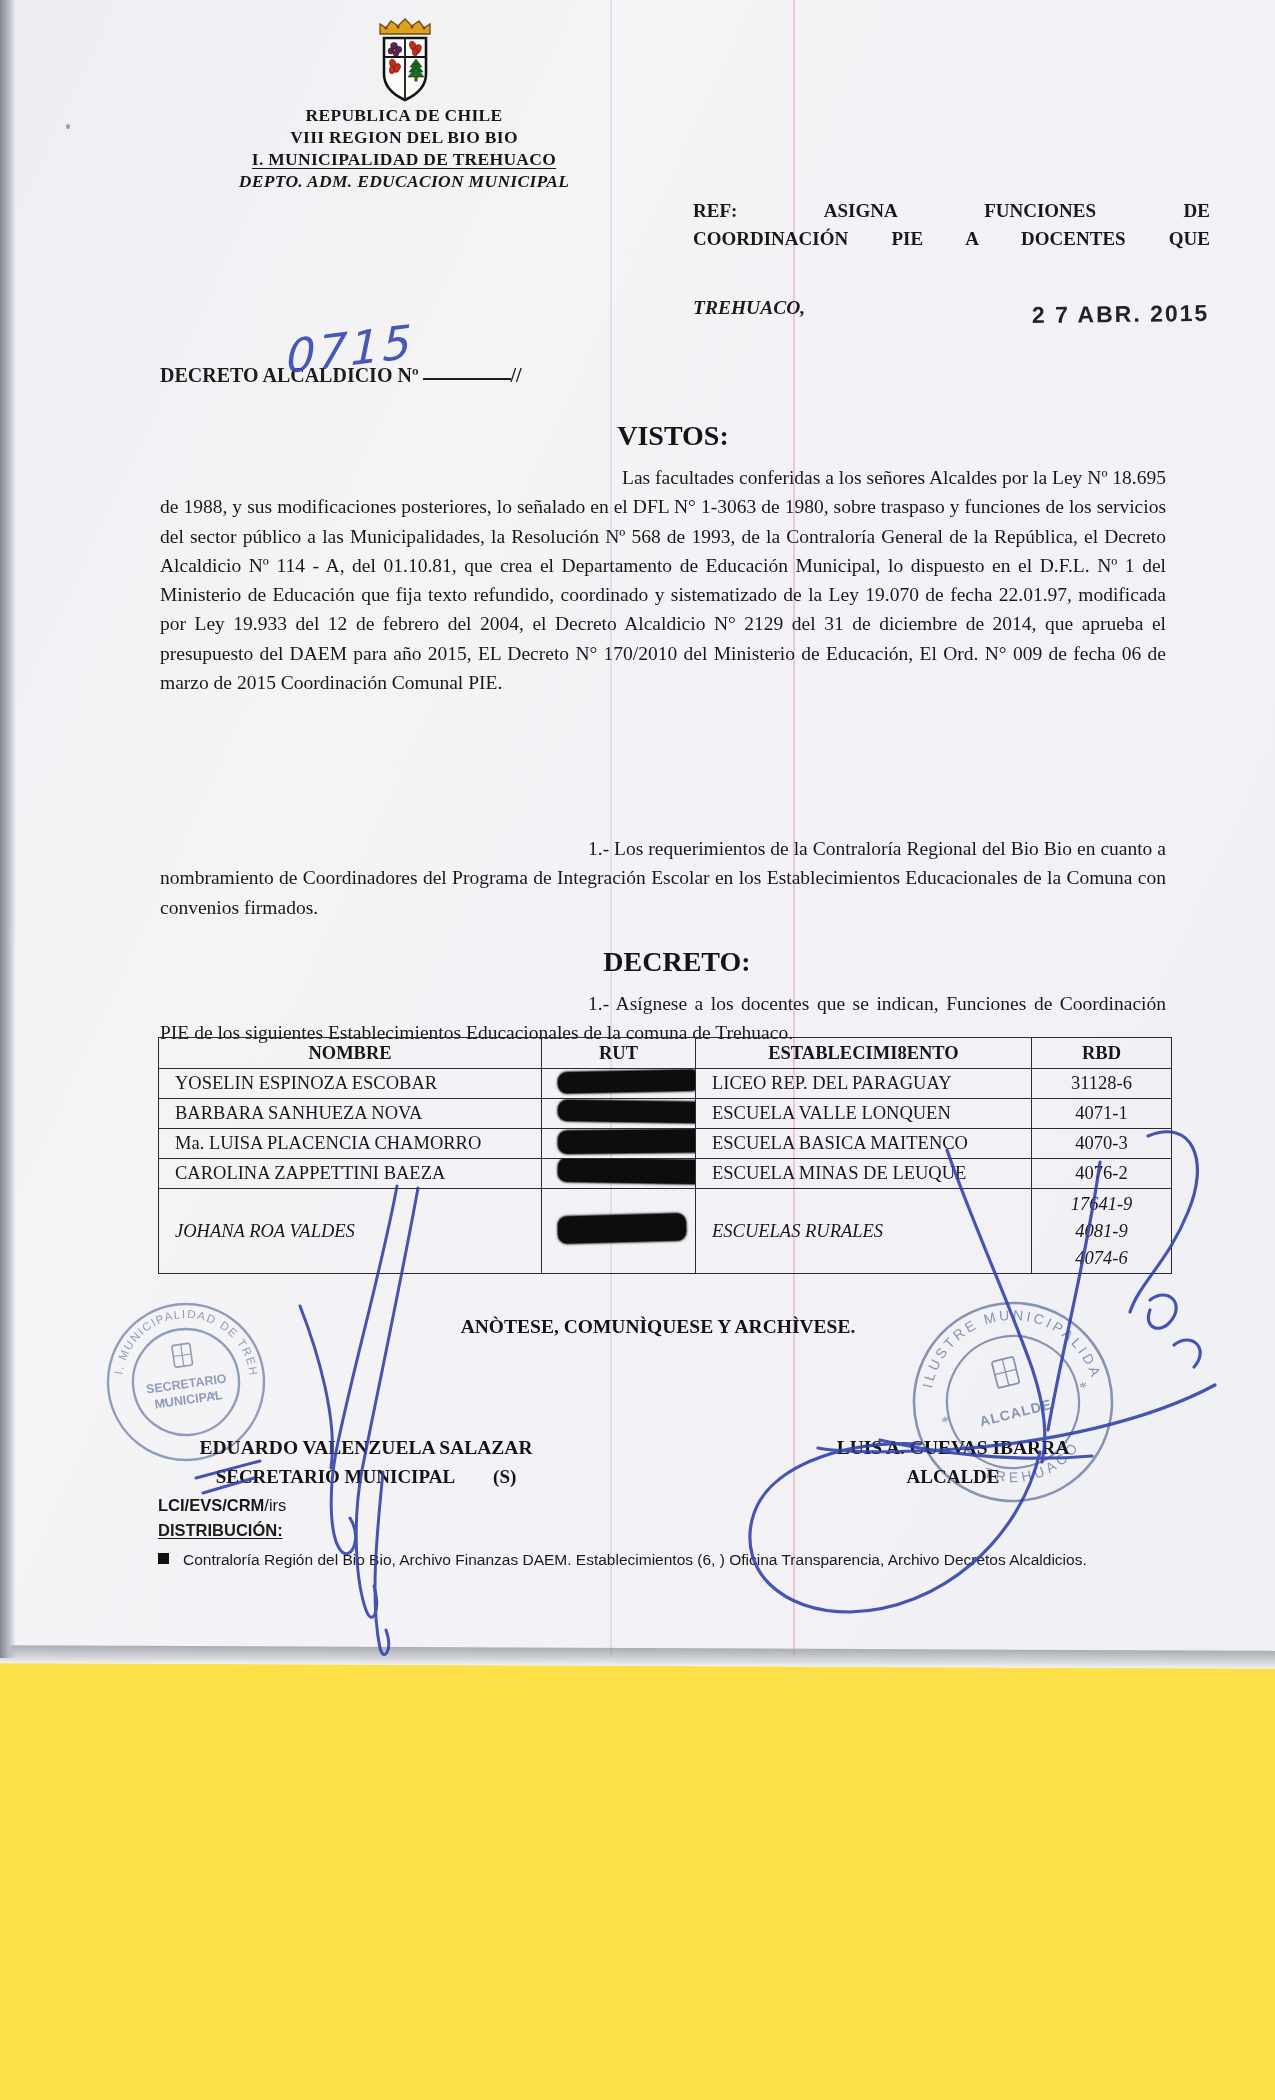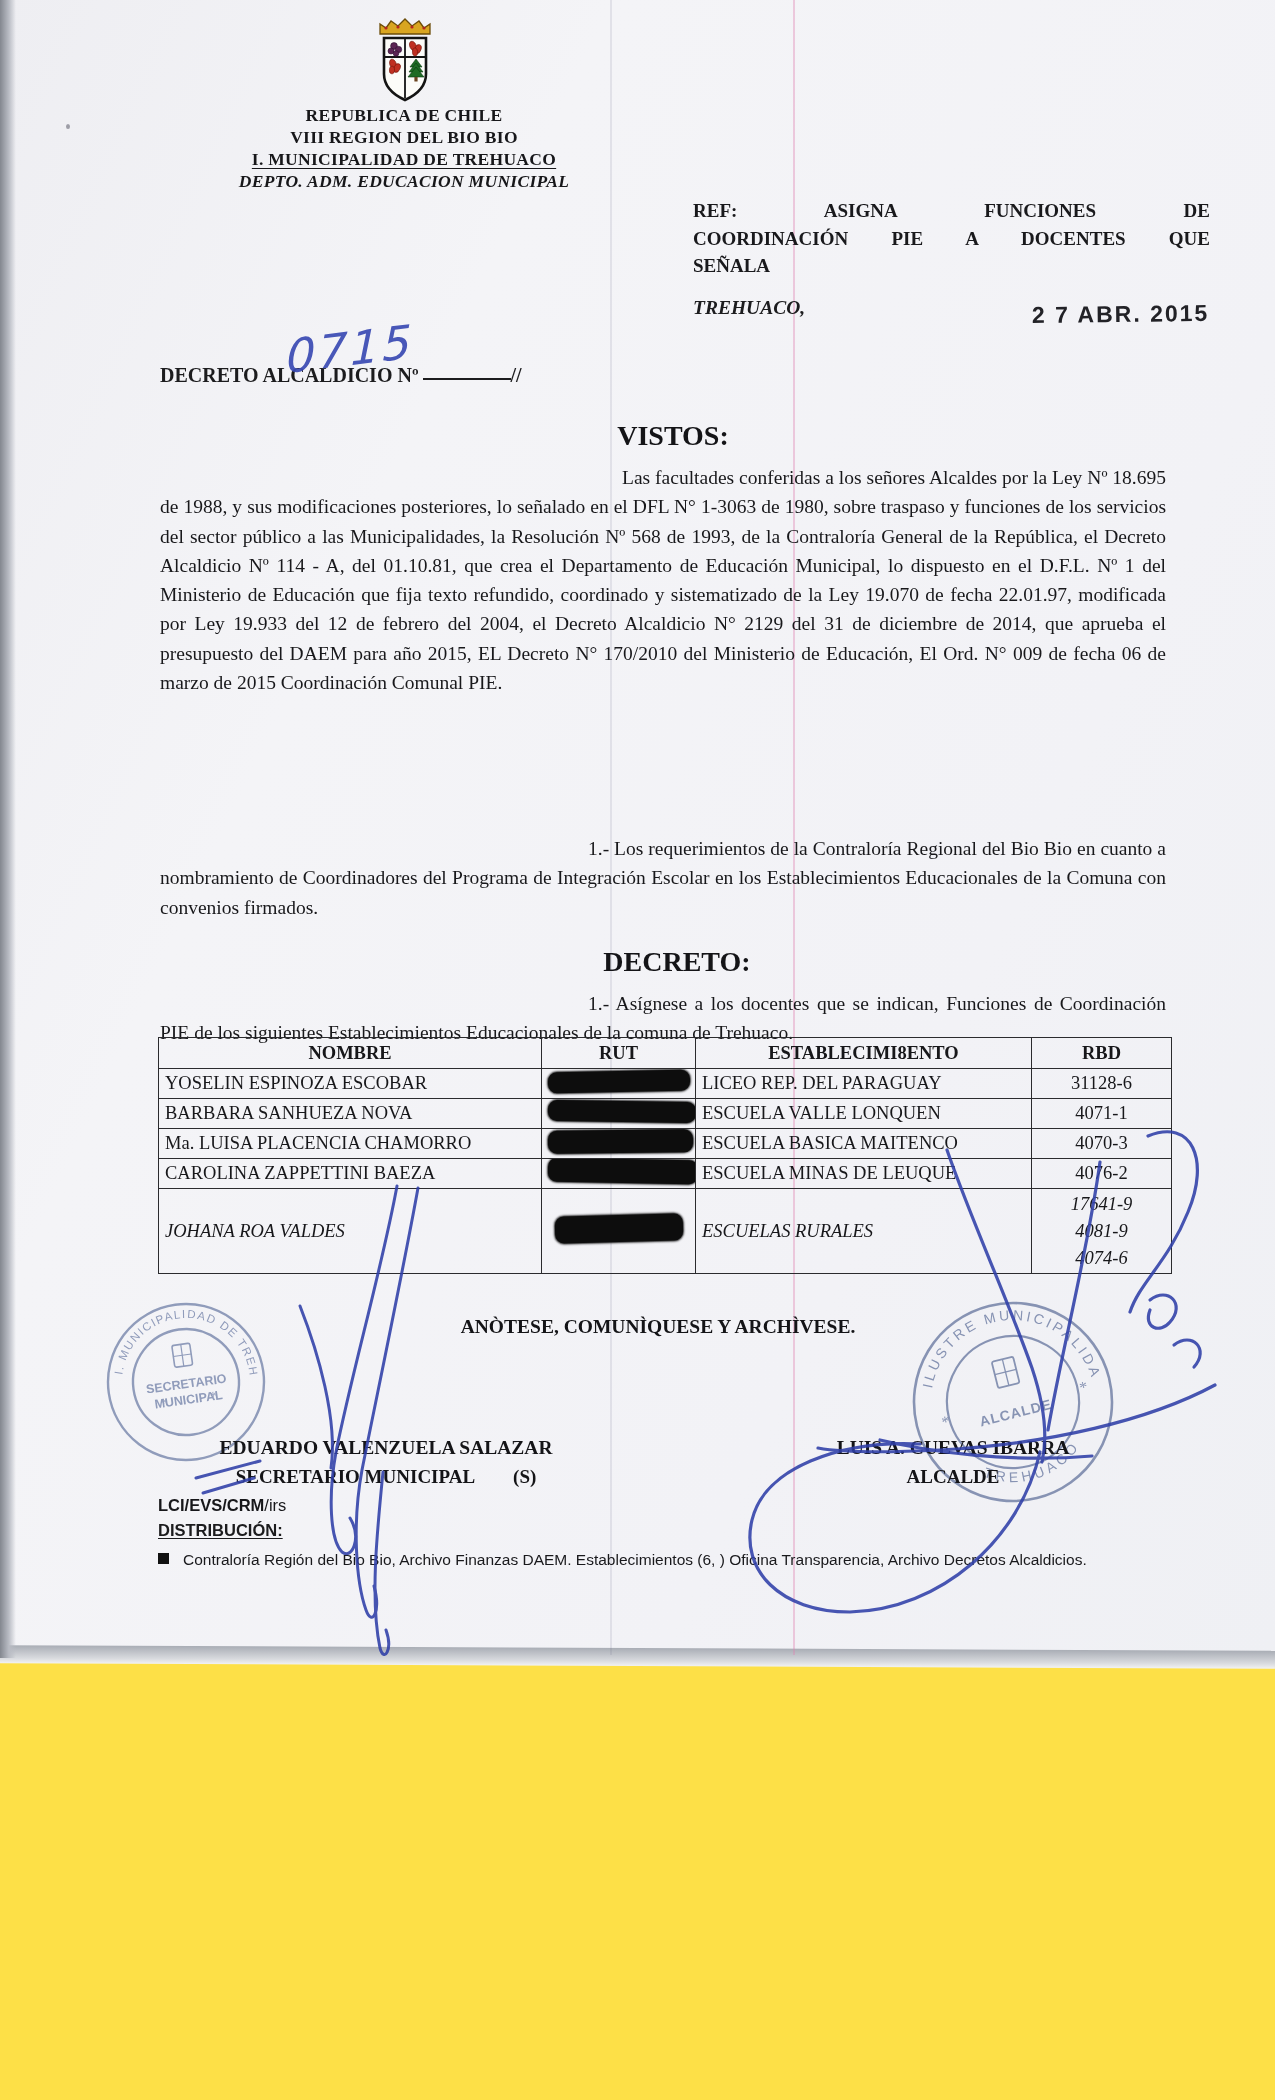--- a/index.html
+++ b/index.html
@@ -44,38 +44,38 @@
          transform:rotate(-7deg) skewX(-8deg);opacity:.92;}
 
   .sec-heading{position:absolute;left:144px;width:1006px;text-align:center;
          font-weight:bold;font-size:28px;color:#141417;}
   .body-par{position:absolute;left:160px;width:1006px;text-align:justify;
          font-size:19.5px;line-height:29.3px;color:#18181b;}
 
   
   #docente-table{position:absolute;left:158px;top:1037px;border-collapse:collapse;
          table-layout:fixed;width:1013px;font-size:18.5px;color:#17171a;}
-  #docente-table th,#docente-table td{border:1.9px solid #2b2b2e;padding:0 6px;
+  #docente-table th,#docente-table td{border:1.9px solid #2b2b2e;padding:0 16px;
          vertical-align:middle;overflow:hidden;white-space:nowrap;}
   #docente-table th{height:30px;font-weight:bold;text-align:center;}
   #docente-table td{height:29px;}
   #docente-table tr.tall td{height:84px;font-style:italic;}
   td.c-nombre{text-align:left;padding-left:7px;}
   td.c-estab{text-align:left;padding-left:9px;}
   td.c-rbd{text-align:center;}
   td.c-rut{text-align:center;}
   .redaction{display:inline-block;width:142px;height:21px;background:#0d0d0d;border-radius:9px;
          box-shadow:0 0 2px 1px rgba(13,13,13,.85);}
   .rbd-line{line-height:27px;}
 
   
   #closing-line{position:absolute;left:418px;top:1316px;width:480px;text-align:center;
          font-weight:bold;font-size:19.5px;color:#141417;}
   .sig-block{position:absolute;text-align:center;color:#141417;}
-  #sig-left{left:176px;top:1434px;width:420px;}
+  #sig-left{left:156px;top:1434px;width:420px;}
   #sig-right{left:793px;top:1434px;width:320px;}
   .sig-name{font-weight:bold;font-size:19.5px;line-height:28px;}
   .sig-title{font-weight:bold;font-size:19px;line-height:30px;}
   .sig-sub{margin-left:38px;}
 
   
   #footer-initials{position:absolute;left:158px;top:1496px;font-family:"Liberation Sans",sans-serif;
          font-size:16.5px;color:#17171a;}
   #footer-initials .b{font-weight:bold;}
   #distribution-label{position:absolute;left:158px;top:1521px;font-family:"Liberation Sans",sans-serif;
@@ -135,21 +135,20 @@
   <div id="letterhead">
     <div>REPUBLICA DE CHILE</div>
     <div>VIII REGION DEL BIO BIO</div>
     <div class="muni">I. MUNICIPALIDAD DE TREHUACO</div>
     <div class="dept">DEPTO. ADM. EDUCACION MUNICIPAL</div>
   </div>
 
   <div id="ref-block">
     <div class="jl">REF: ASIGNA FUNCIONES DE</div>
     <div class="jl">COORDINACIÓN PIE A DOCENTES QUE</div>
-    <div>SEÑALA</div>
   </div>
 
   <div id="dateline-place">TREHUACO,</div>
   <div id="date-stamp">2 7 ABR. 2015</div>
 
   <div id="decree-line">
     <span>DECRETO ALCALDICIO Nº</span><span id="decree-blank"></span><span id="decree-suffix">//</span>
   </div>
   <div id="decree-handwritten">0715</div>
 

